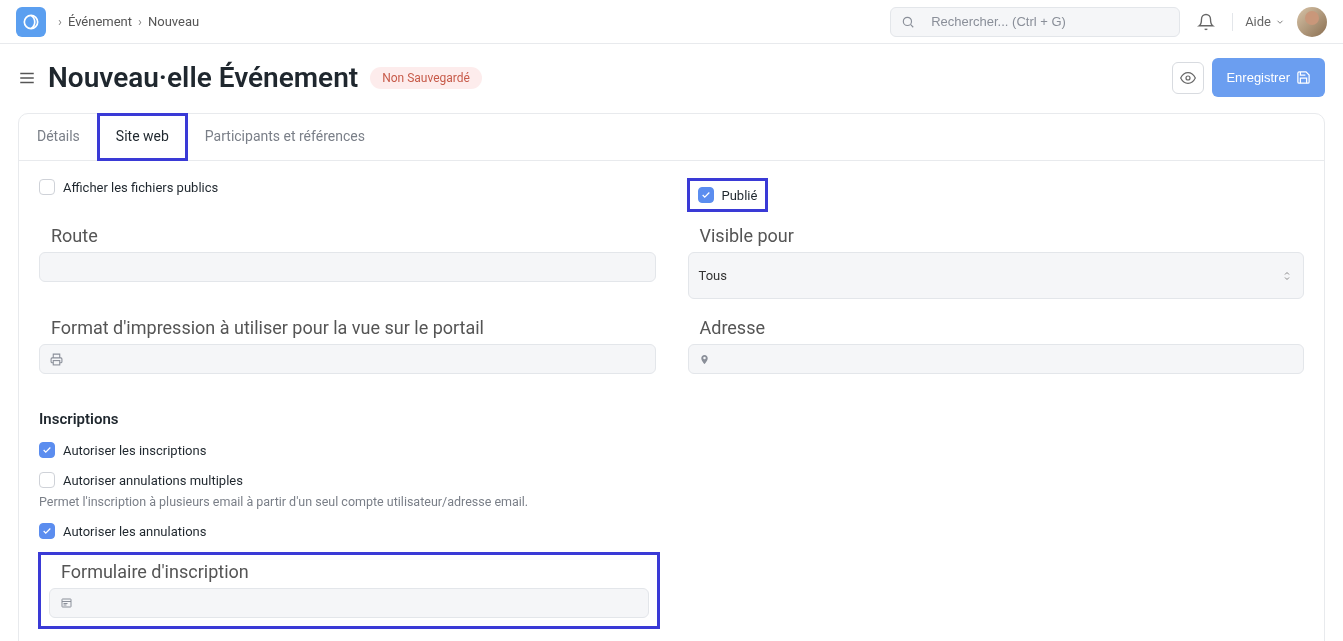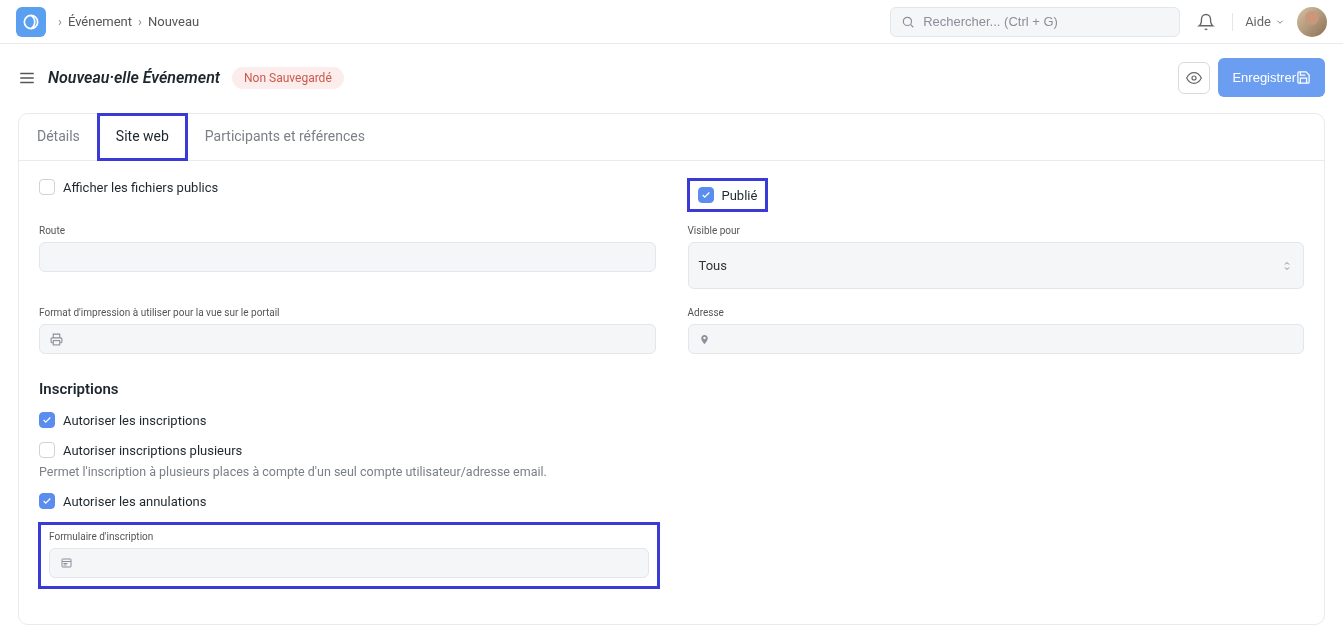--- a/index.html
+++ b/index.html
@@ -45,21 +45,21 @@
 }
 .search-box {
   width: 290px;
   height: 30px;
   background: #f5f6f8;
   border: 1px solid #e3e6ea;
   border-radius: 6px;
   display: flex;
   align-items: center;
   padding: 0 10px;
-  gap: 8px;
+  gap: 16px;
   color: #8a8f99;
 }
 .search-box input {
   border: none;
   background: transparent;
   outline: none;
   font-size: 13px;
   flex: 1;
   color: #333;
 }
@@ -109,23 +109,22 @@
 .page-head {
   display: flex;
   align-items: center;
   padding: 14px 18px 8px 18px;
 }
 .menu-toggle {
   margin-right: 12px;
   color: #555;
 }
 .page-title {
-  font-size: 16px;
+  font-size: 28px;
   font-weight: 600;
-  font-style: italic;
 }
 .badge {
   margin-left: 12px;
   padding: 4px 12px;
   border-radius: 12px;
   font-size: 12px;
   background: #fdecec;
   color: #c75b4a;
 }
 .head-spacer { flex: 1; }
@@ -144,20 +143,21 @@
 .save-btn {
   background: #6b9ef0;
   color: #fff;
   border: none;
   padding: 12px 14px;
   border-radius: 6px;
   font-size: 13px;
   font-weight: 500;
   display: flex;
   align-items: center;
+  gap: 6px;
 }
 
 
 .panel {
   margin: 8px 18px 18px 18px;
   border: 1px solid #e8eaed;
   border-radius: 10px;
   background: #fff;
 }
 .tabs {
@@ -206,24 +206,25 @@
   justify-content: center;
   background: #fff;
   flex-shrink: 0;
 }
 .checkbox.checked {
   background: #5b8def;
   border-color: #5b8def;
   color: #fff;
 }
 .label {
-  font-size: 10px;
+  font-size: 18px;
   color: #555;
   margin-bottom: 6px;
   display: block;
+  margin-left: 12px;
 }
 .input-box {
   height: 30px;
   background: #f5f6f8;
   border: 1px solid #e3e6ea;
   border-radius: 6px;
   padding: 0 10px;
   display: flex;
   align-items: center;
   color: #8a8f99;
@@ -235,21 +236,21 @@
   border-radius: 6px;
   padding: 0 10px;
   display: flex;
   align-items: center;
   justify-content: space-between;
   color: #333;
 }
 .section-title {
   font-size: 15px;
   font-weight: 600;
-  margin: 8px 0 14px 0;
+  margin: 18px 0 14px 0;
 }
 .help-text {
   font-size: 12.5px;
   color: #7a7f88;
   margin-top: -8px;
   margin-bottom: 14px;
 }
 .field-boxed {
   padding: 8px 10px 10px 10px;
 }
@@ -398,23 +399,23 @@
       <div class="checkbox checked">
         <svg width="10" height="10" viewBox="0 0 24 24" fill="none" stroke="currentColor" stroke-width="3">
             <polyline points="20 6 9 17 4 12"></polyline>
           </svg>
       </div>
       <span>Autoriser les inscriptions</span>
     </div>
 
     <div class="checkbox-field">
       <div class="checkbox"></div>
-      <span>Autoriser inscriptions plusieurs</span>
-    </div>
-    <div class="help-text">Permet l'inscription à plusieurs places à compte d'un seul compte utilisateur/adresse email.</div>
+      <span>Autoriser annulations multiples</span>
+    </div>
+    <div class="help-text">Permet l'inscription à plusieurs email à partir d'un seul compte utilisateur/adresse email.</div>
 
     <div class="checkbox-field">
       <div class="checkbox checked">
         <svg width="10" height="10" viewBox="0 0 24 24" fill="none" stroke="currentColor" stroke-width="3">
             <polyline points="20 6 9 17 4 12"></polyline>
           </svg>
       </div>
       <span>Autoriser les annulations</span>
     </div>
 

